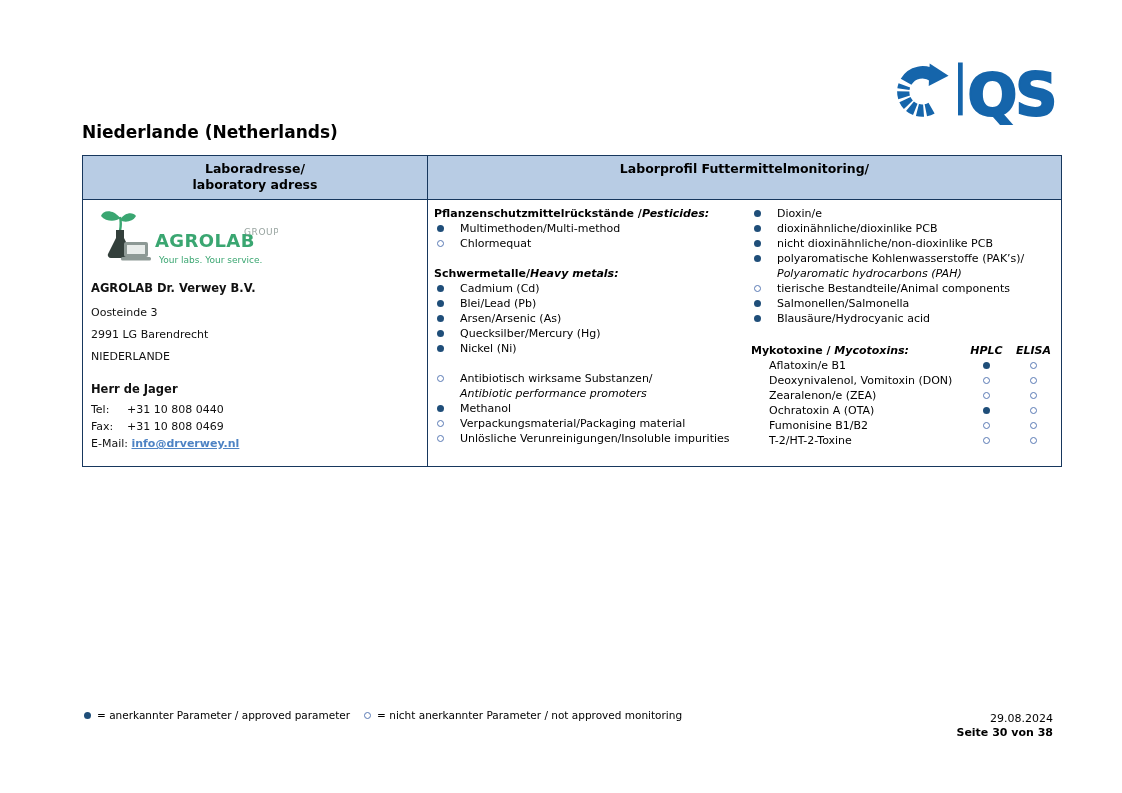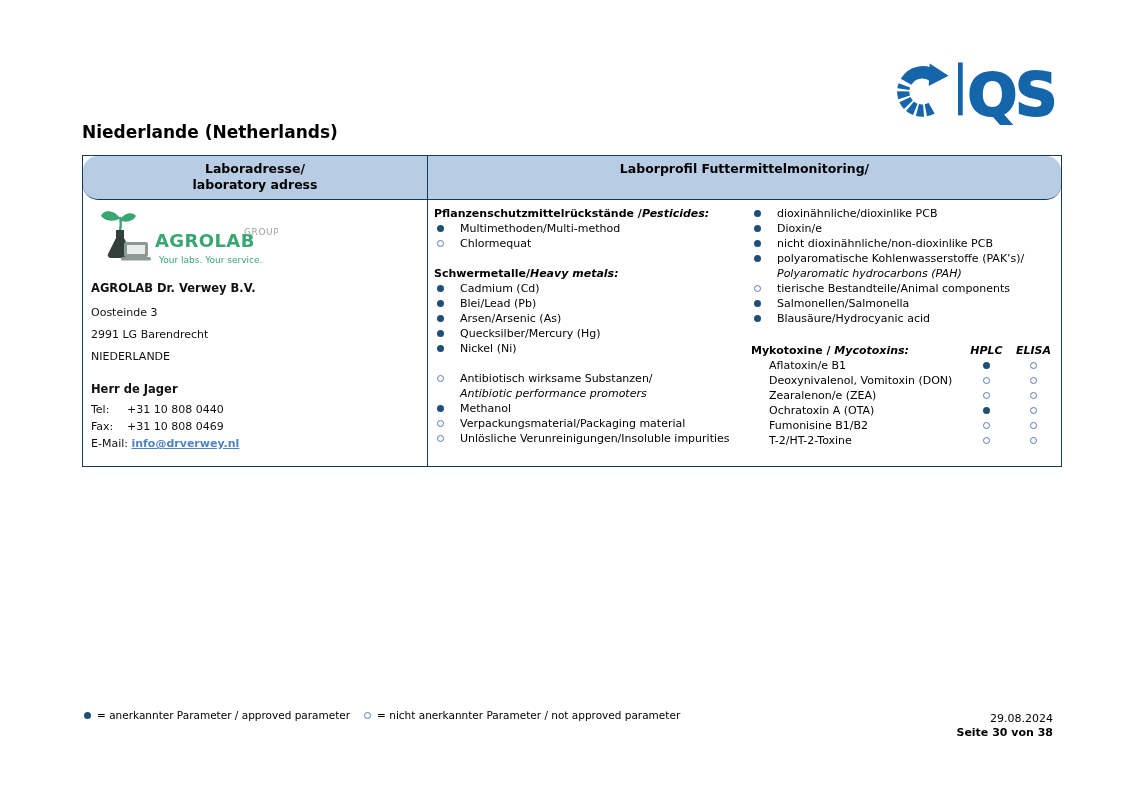--- a/index.html
+++ b/index.html
@@ -19,21 +19,21 @@
   .page{position:relative;width:1122px;height:793px;background:#fff;overflow:hidden;}
 
   
   .qs-logo{position:absolute;left:890px;top:50px;width:170px;height:76px;}
 
   
   .title{position:absolute;left:82px;top:122px;font-size:17px;font-weight:bold;color:#000;}
 
   
   .doc-table{position:absolute;left:82px;top:155px;width:980px;border:1.6px solid var(--table-border);}
-  .t-head{display:flex;background:var(--header-bg);border-bottom:1.6px solid var(--table-border);border-radius:15px;}
+  .t-head{display:flex;background:var(--header-bg);border-bottom:1.6px solid var(--table-border);}
   .t-head .cell{padding:5px 4px 6px;text-align:center;font-size:12.5px;font-weight:bold;line-height:16px;color:#000;}
   .t-head .c-left{width:345px;border-right:1.6px solid var(--table-border);}
   .t-head .c-right{flex:1;}
   .t-head .en{}
   .t-body{display:flex;background:#fff;}
   .t-body .c-left{width:345px;border-right:1.6px solid var(--table-border);padding:7px 10px 12px 8px;}
   .t-body .c-right{flex:1;display:flex;padding:6px 4px 10px 4px;}
 
   
   .agrolab-logo{margin:0 0 12px 2px;display:block;}
@@ -195,25 +195,25 @@
             </div>
             <div class="prow">
               <span class="bullet open"></span>
               <div class="plabel"><span>Unlösliche Verunreinigungen/</span><span class="it">Insoluble impurities</span></div>
             </div>
           </div>
         <div class="pcol pcol-2">
           <div>
               <div class="prow">
                 <span class="bullet filled"></span>
+                <div class="plabel"><span>Dioxin/</span><span class="it">e</span></div>
+              </div>
+              <div class="prow">
+                <span class="bullet filled"></span>
                 <div class="plabel"><span>dioxinähnliche/</span><span class="it">dioxinlike PCB</span></div>
-              </div>
-              <div class="prow">
-                <span class="bullet filled"></span>
-                <div class="plabel"><span>Dioxin/</span><span class="it">e</span></div>
               </div>
               <div class="prow">
                 <span class="bullet filled"></span>
                 <div class="plabel"><span>nicht dioxinähnliche/</span><span class="it">non-dioxinlike PCB</span></div>
               </div>
               <div class="prow">
                 <span class="bullet filled"></span>
                 <div class="plabel"><span>polyaromatische Kohlenwasserstoffe (PAK’s)/</span><div class="pline2">Polyaromatic hydrocarbons (PAH)</div></div>
               </div>
               <div class="prow">
@@ -295,20 +295,20 @@
         </div>
       </div>
     </div>
   </div>
 
   <div class="legend">
     <span class="bullet filled"></span>
     <span>= anerkannter Parameter / approved parameter</span>
     <span class="gap"></span>
     <span class="bullet open"></span>
-    <span>= nicht anerkannter Parameter / not approved parameter</span>
+    <span>= nicht anerkannter Parameter / not approved monitoring</span>
   </div>
   <div class="dateblock">
     <div>29.08.2024</div>
     <div class="pg">Seite 30 von 38</div>
   </div>
 
 </div>
 
 </body></html>

